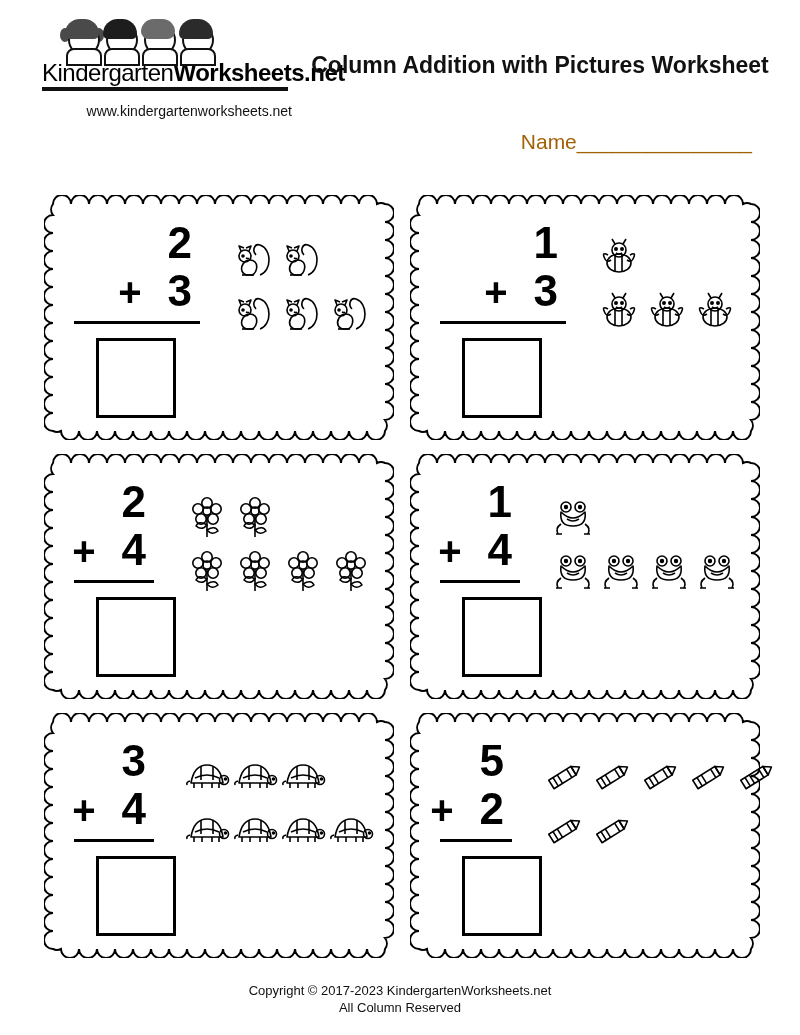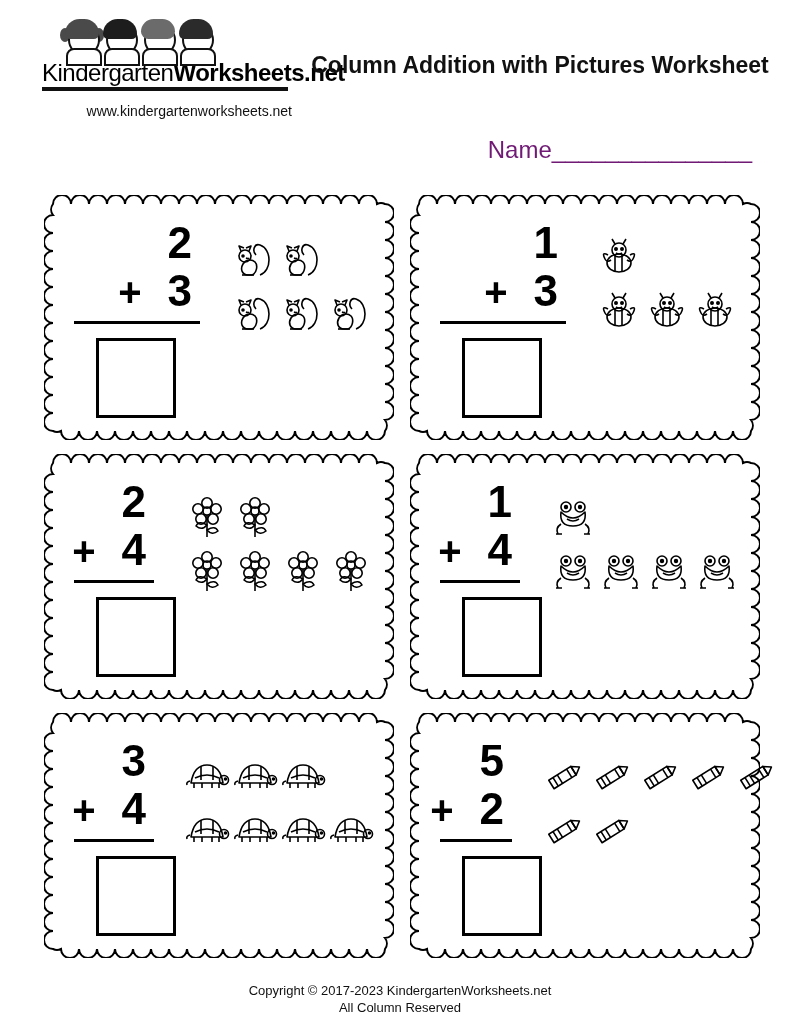--- a/index.html
+++ b/index.html
@@ -115,23 +115,23 @@
     width: 500px;
     text-align: center;
     font-size: 23px;
     font-weight: 700;
     color: #111;
   }
 
   .name-line {
     position: absolute;
     right: 48px;
-    top: 136px;
-    font-size: 24px;
-    color: #701a75;
+    top: 130px;
+    font-size: 21px;
+    color: #a16207;
     letter-spacing: 0px;
   }
 
   
   .grid {
     position: absolute;
     left: 44px;
     top: 195px;
     width: 716px;
     display: grid;

